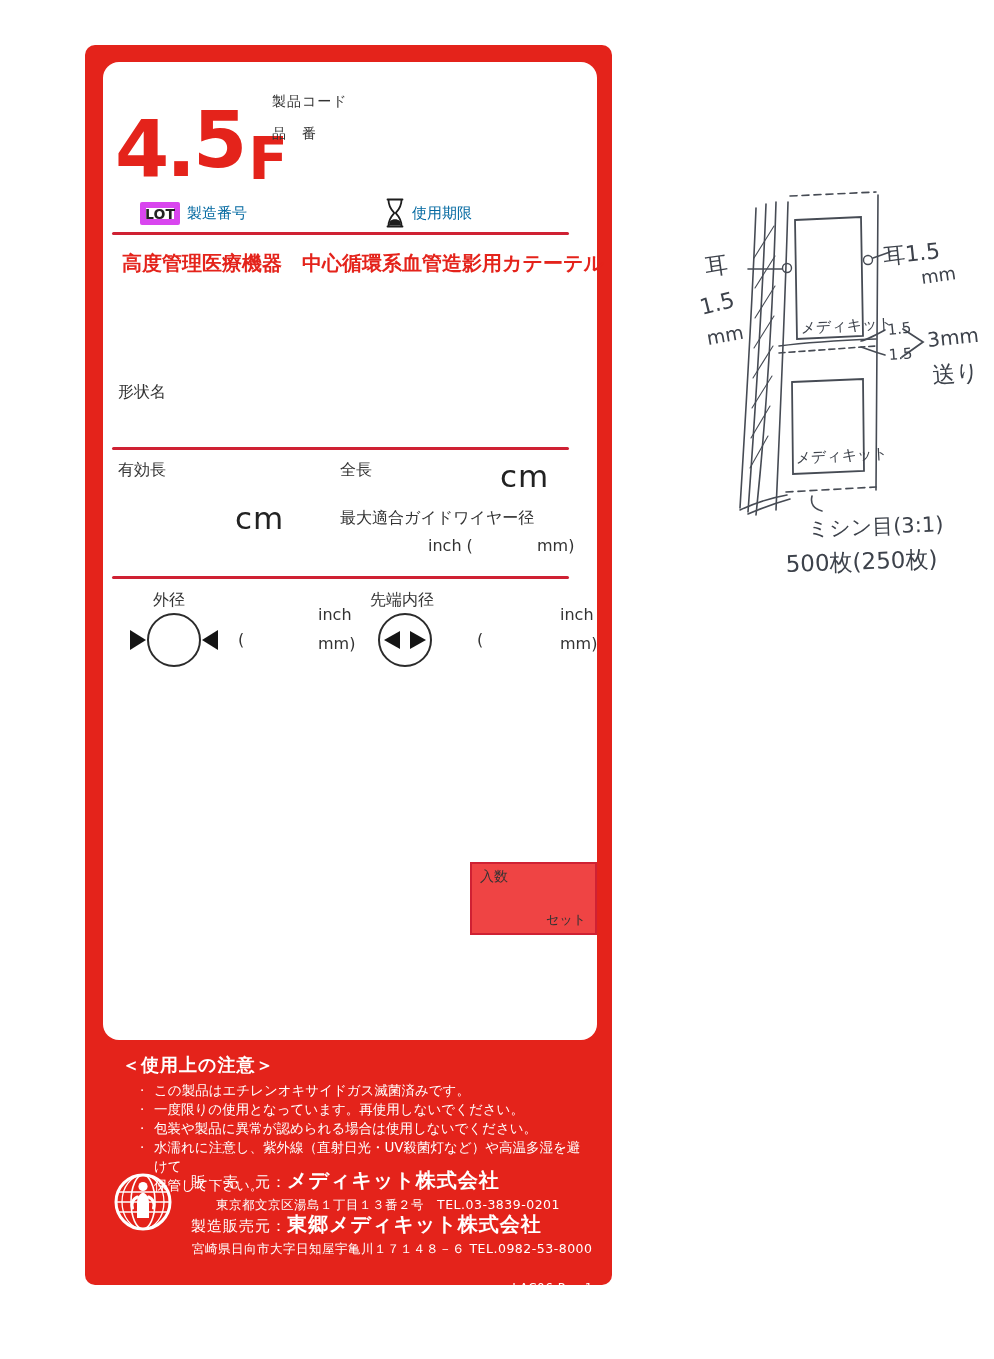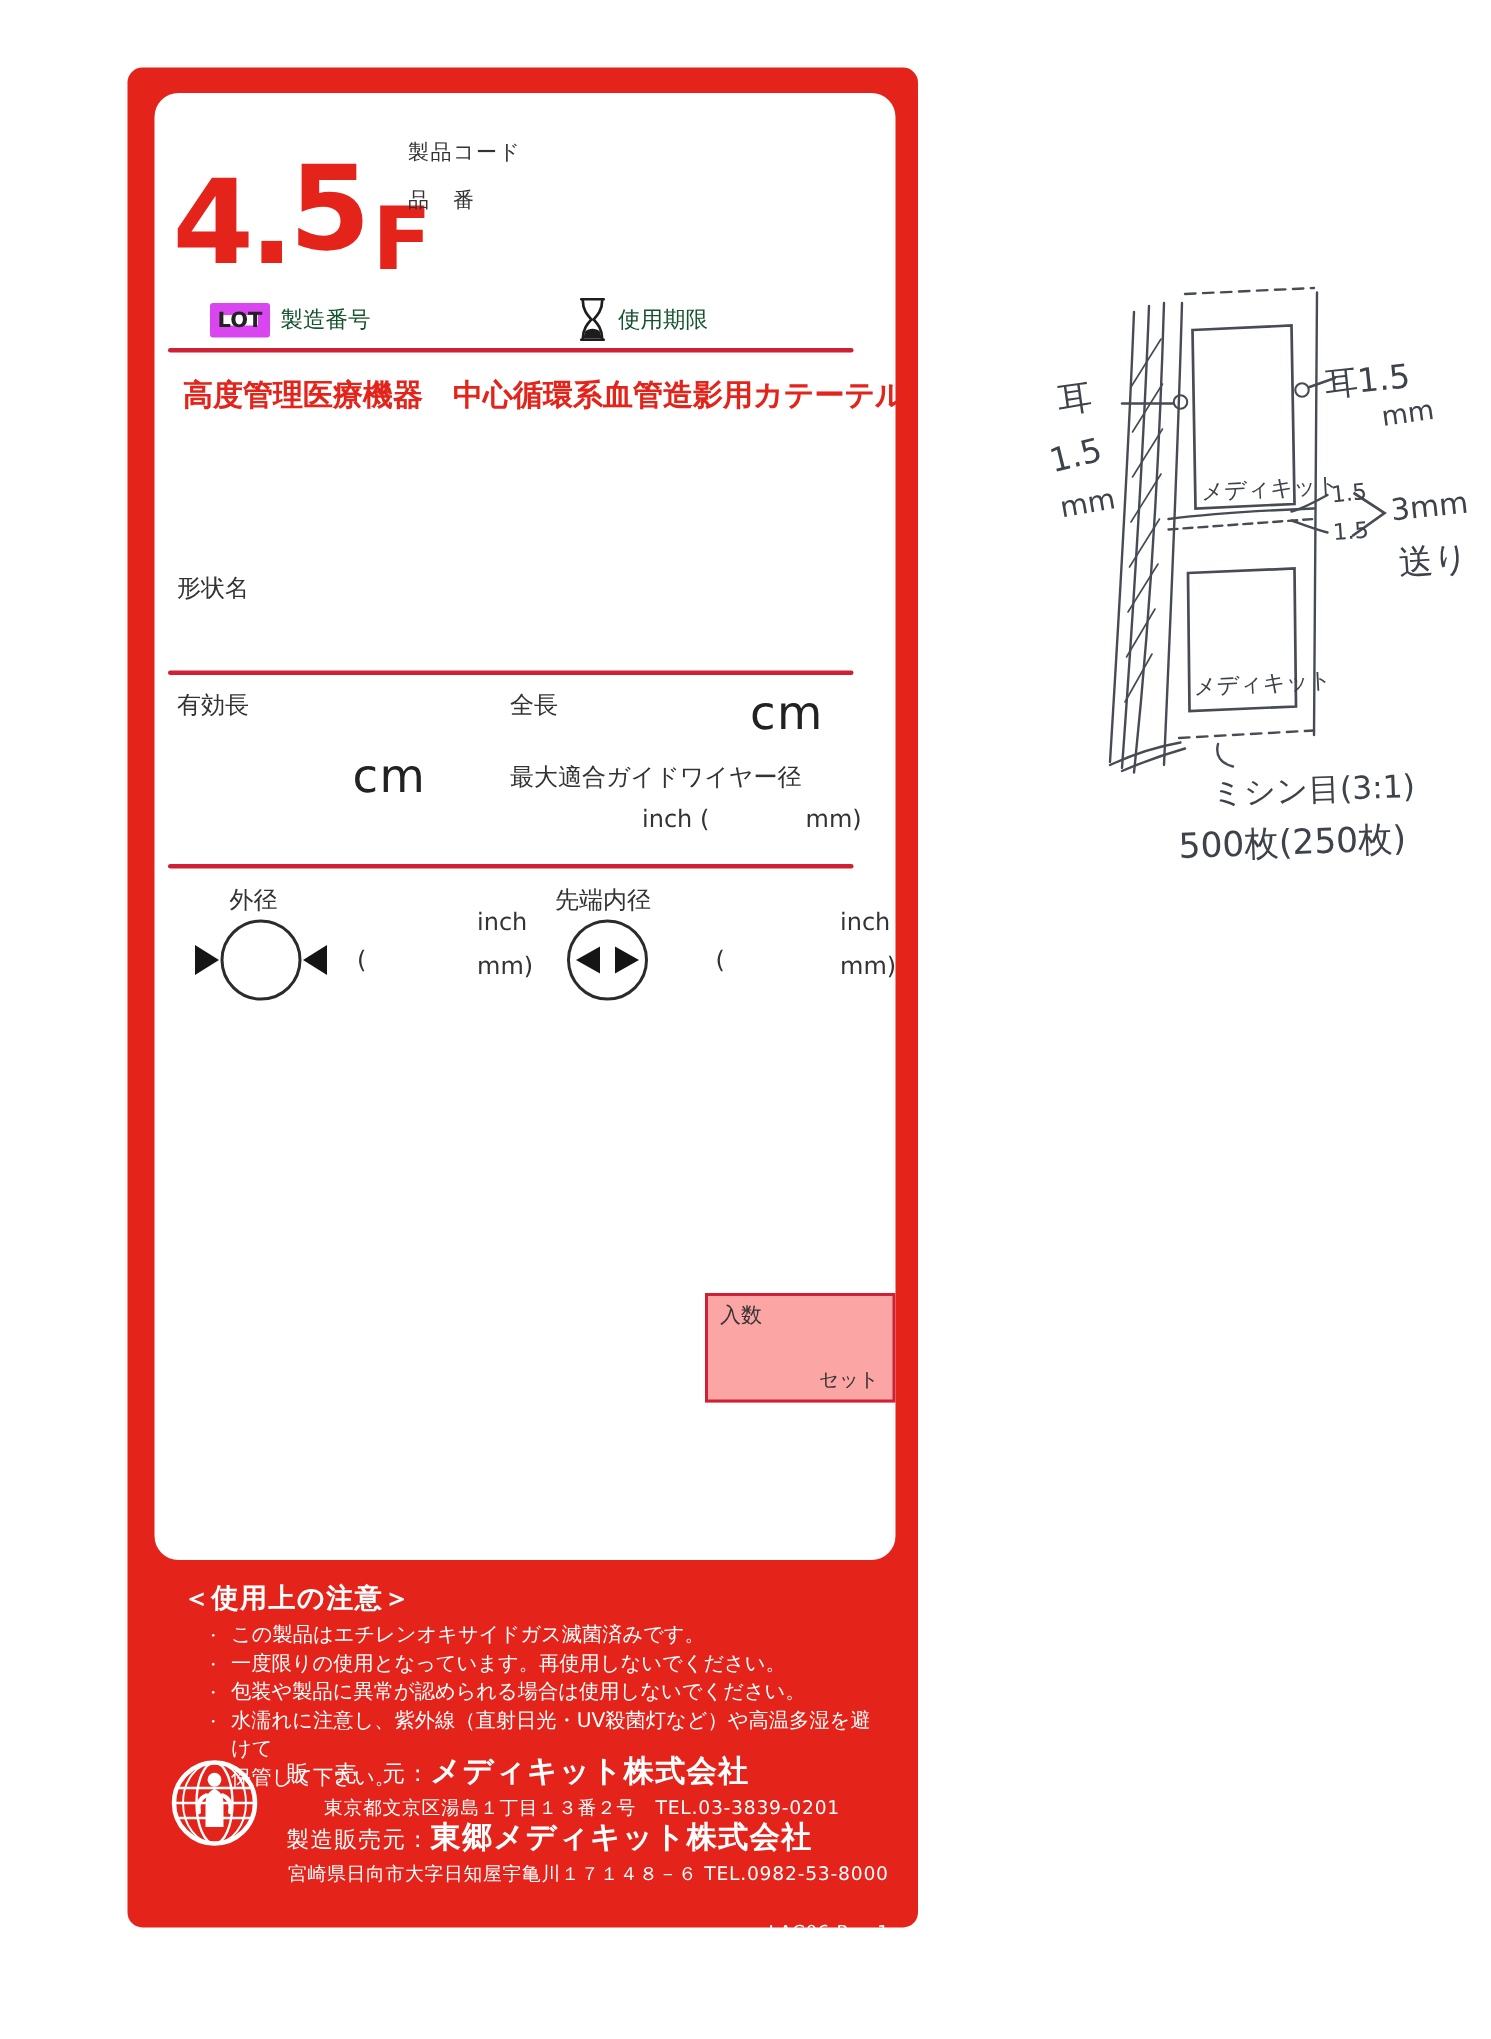--- a/index.html
+++ b/index.html
@@ -14,30 +14,30 @@
   #card{position:absolute;left:18px;top:17px;width:494px;height:978px;
         background:#ffffff;border-radius:16px;}
 
   .size-code{display:flex;align-items:flex-end;color:#e4231b;font-weight:bold;
              letter-spacing:-3px;line-height:1;}
   .size-code .s1{font-size:78px;}
   .size-code .s2{font-size:78px;position:relative;top:-9px;}
   .size-code .s3{font-size:58px;margin-left:4px;}
 
   .t14{font-size:14px;letter-spacing:1px;color:#333;}
-  .t15{font-size:15px;color:#14532d;}
+  .t15{font-size:15px;color:#0369a1;}
   .t16{font-size:16px;color:#333;}
   .cm-big{font-size:31px;font-weight:500;color:#222;letter-spacing:1px;}
   .lot-box{display:flex;align-items:center;justify-content:center;
-           border:8px solid #d946ef;border-radius:2px;font-size:14px;font-weight:600;
+           border:6px solid #d946ef;border-radius:2px;font-size:14px;font-weight:600;
            color:#222;box-sizing:border-box;}
   .rule{height:3px;background:#cf2133;border-radius:2px;}
   .heading-red{font-size:20px;font-weight:600;color:#e4231b;white-space:nowrap;}
 
-  .qty-box{box-sizing:border-box;border:2px solid #cf2133;background:#fca5a5;}
+  .qty-box{box-sizing:border-box;border:2px solid #cf2133;background:#ef4444;}
   .qty-box .qlabel{position:absolute;left:8px;top:4px;font-size:14px;color:#333;}
   .qty-box .qunit{position:absolute;right:9px;bottom:4px;font-size:13px;color:#333;text-align:right;}
 
   
   .caution{color:#fff;width:460px;}
   .caution .chead{font-size:18px;font-weight:600;margin-bottom:4px;letter-spacing:1px;}
   .caution ul{list-style:none;margin:0;padding:0 0 0 8px;}
   .caution li{display:flex;font-size:13.5px;line-height:19px;}
   .caution .bullet{width:24px;text-align:center;flex:0 0 24px;font-size:11px;line-height:19px;}
   .caution .btxt{flex:1;}

